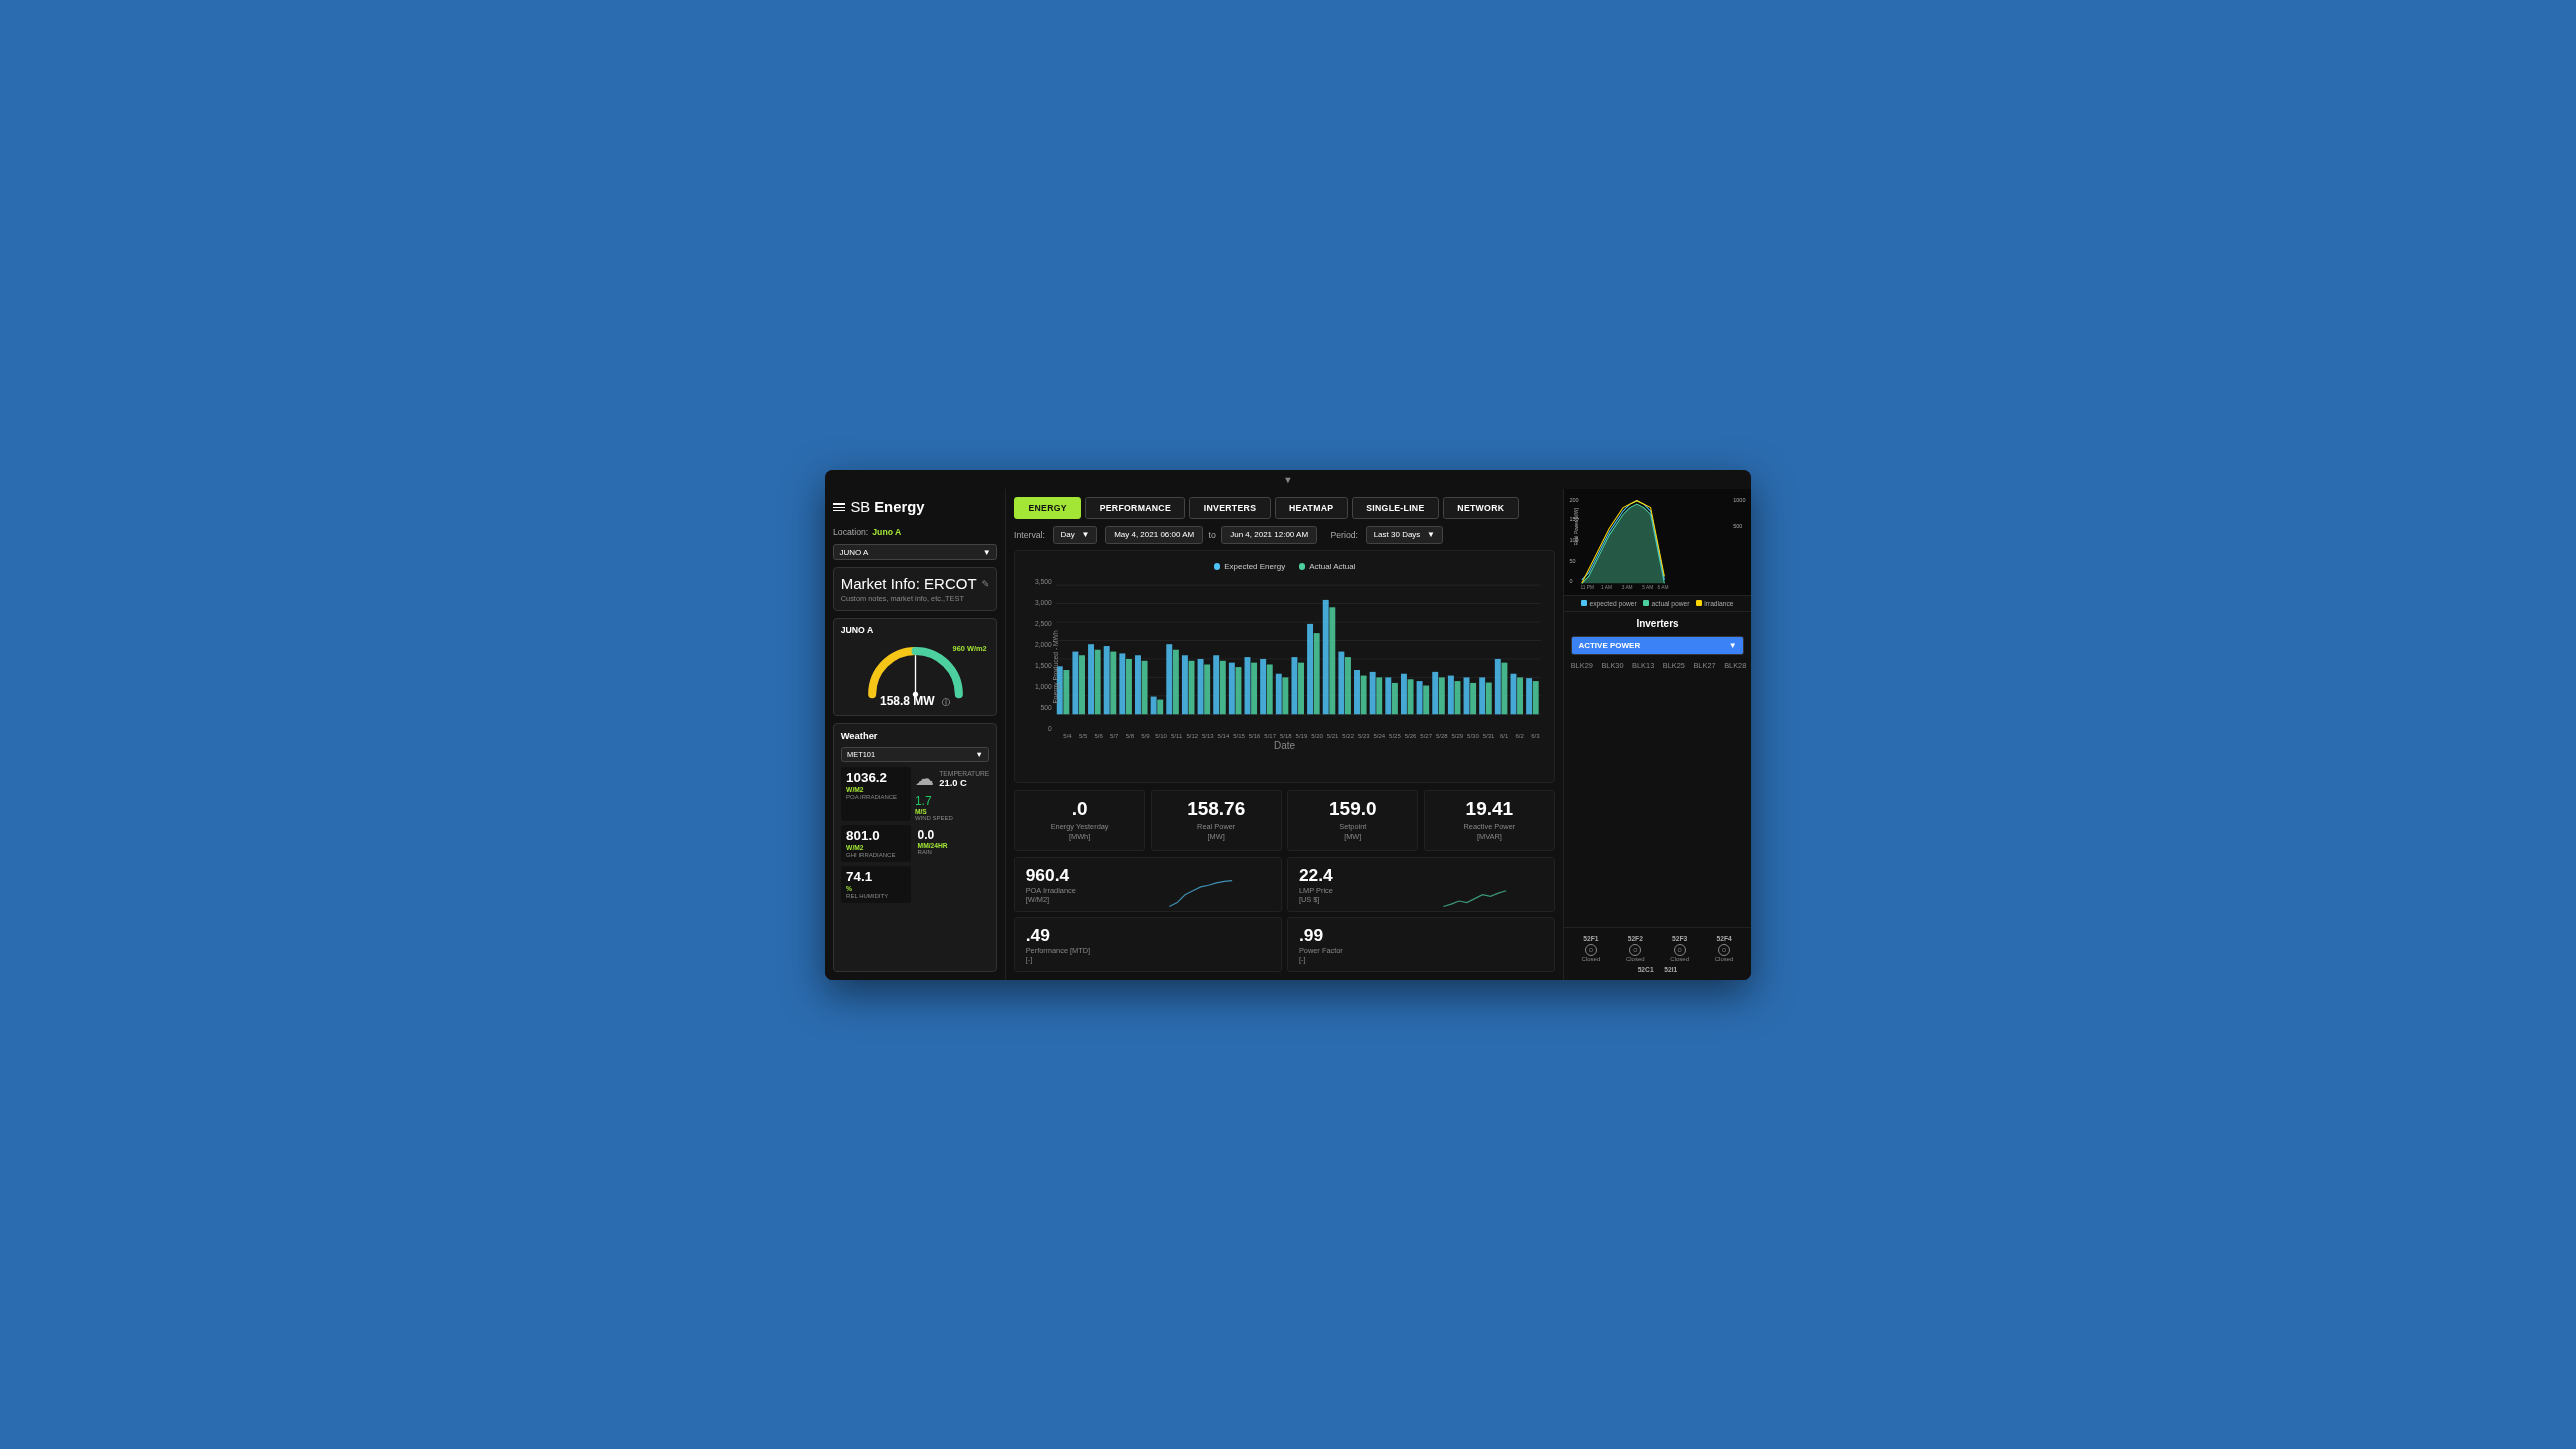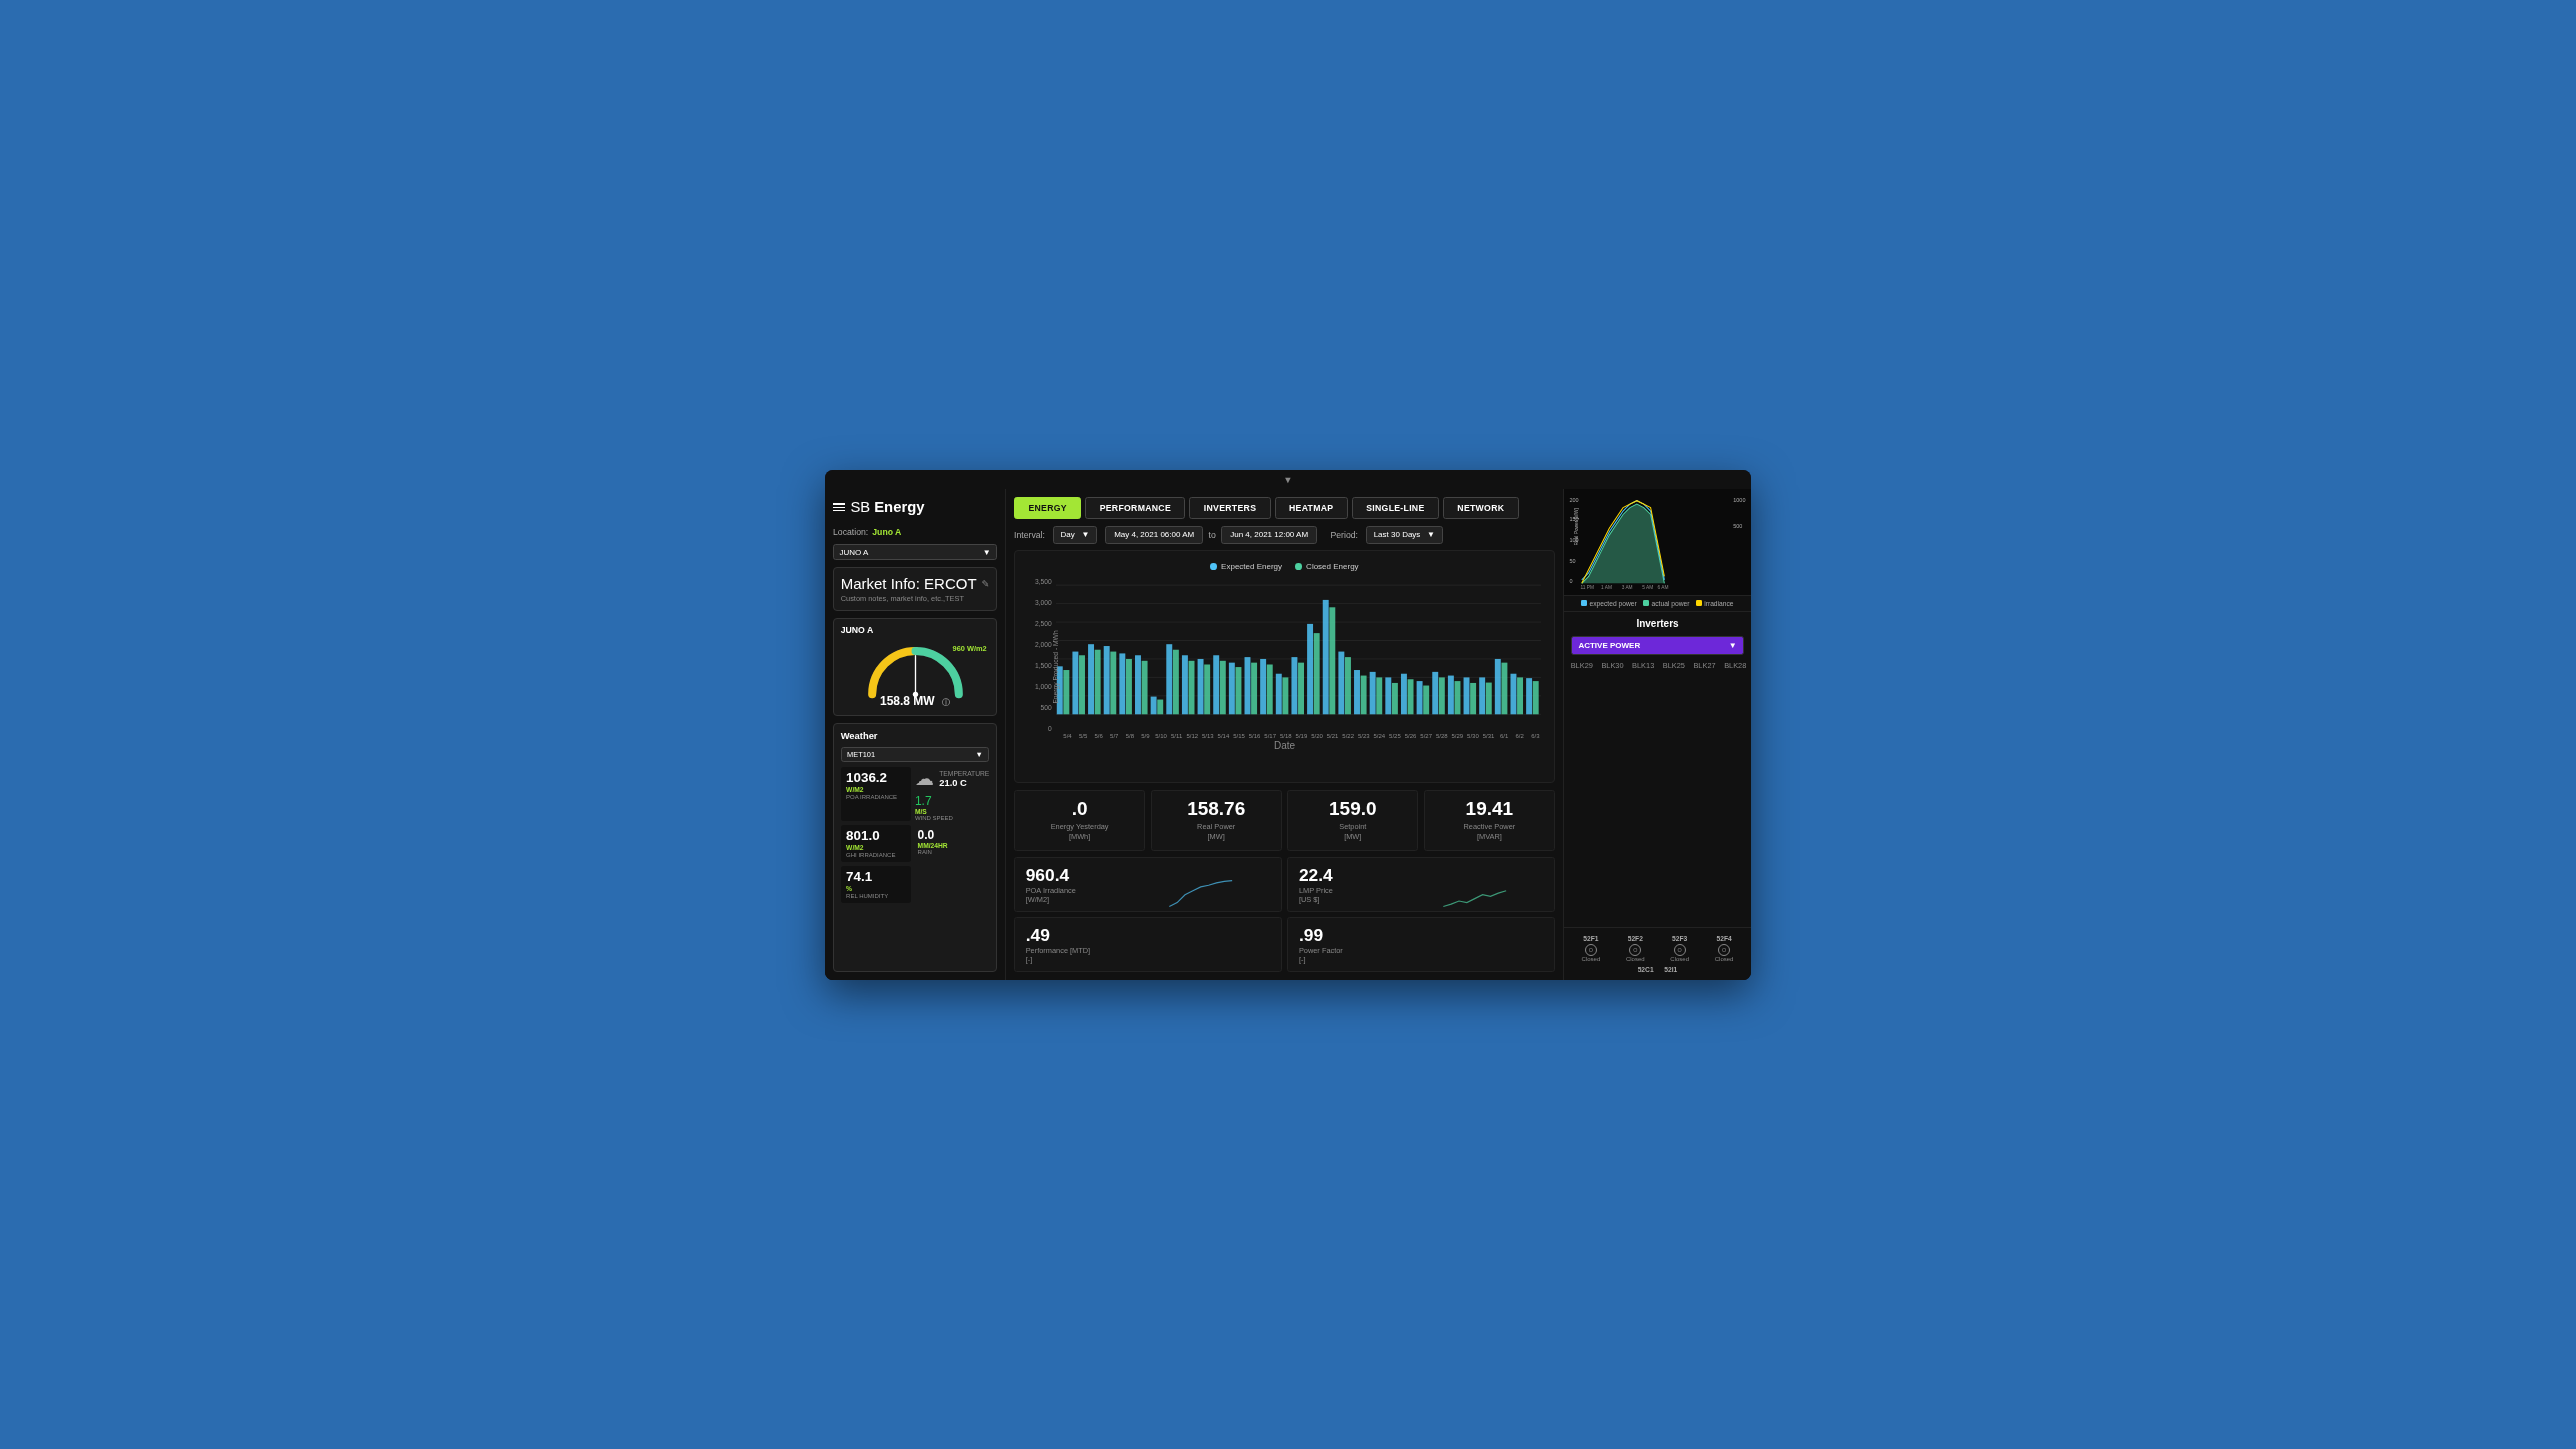--- a/index.html
+++ b/index.html
@@ -438,21 +438,21 @@
       padding: 6.7px;
     }
     .inverters-title {
       color: white;
       font-size: 10px;
       font-weight: 600;
       text-align: center;
       margin-bottom: 6.7px;
     }
     .active-power-header {
-      background: #6d28d9;
+      background: #3b82f6;
       border: 0.7px solid #333;
       border-radius: 2.7px;
       padding: 4px 6.7px;
       color: white;
       font-size: 8px;
       font-weight: 600;
       display: flex;
       justify-content: space-between;
       align-items: center;
       margin-bottom: 5.4px;
@@ -717,21 +717,21 @@
       </div>
 
       <div class="chart-area">
         <div class="chart-legend">
           <div class="legend-item">
             <div class="legend-dot blue"></div>
             <span>Expected Energy</span>
           </div>
           <div class="legend-item">
             <div class="legend-dot green"></div>
-            <span>Closed Energy</span>
+            <span>Actual Actual</span>
           </div>
         </div>
         <div style="display:flex;height:154px;">
 
           <div style="display:flex;flex-direction:column;justify-content:space-between;align-items:flex-end;padding-right:4px;min-width:30px;">
             <span style="color:#888;font-size:6.7px;">3,500</span>
             <span style="color:#888;font-size:6.7px;">3,000</span>
             <span style="color:#888;font-size:6.7px;">2,500</span>
             <span style="color:#888;font-size:6.7px;">2,000</span>
             <span style="color:#888;font-size:6.7px;">1,500</span>

